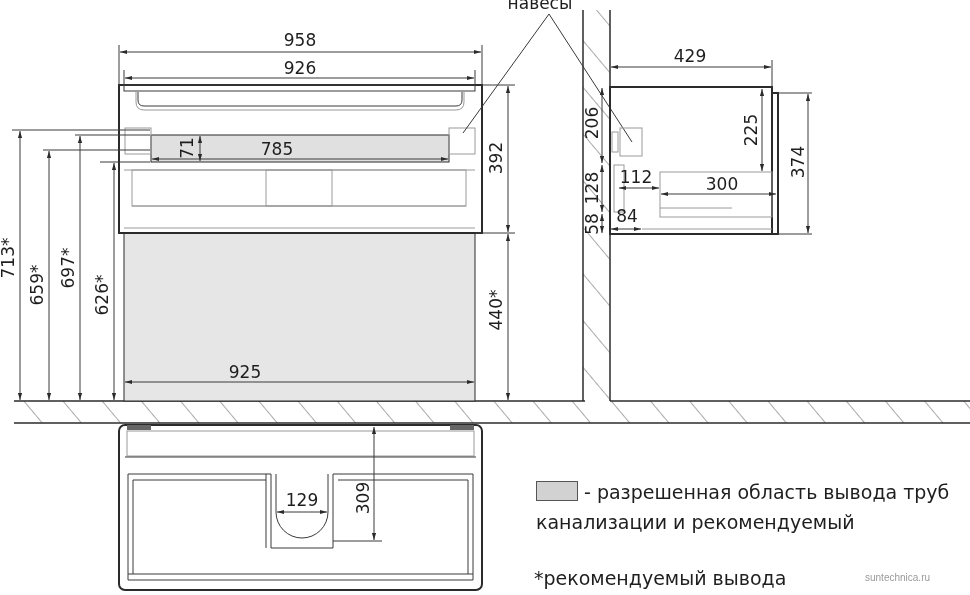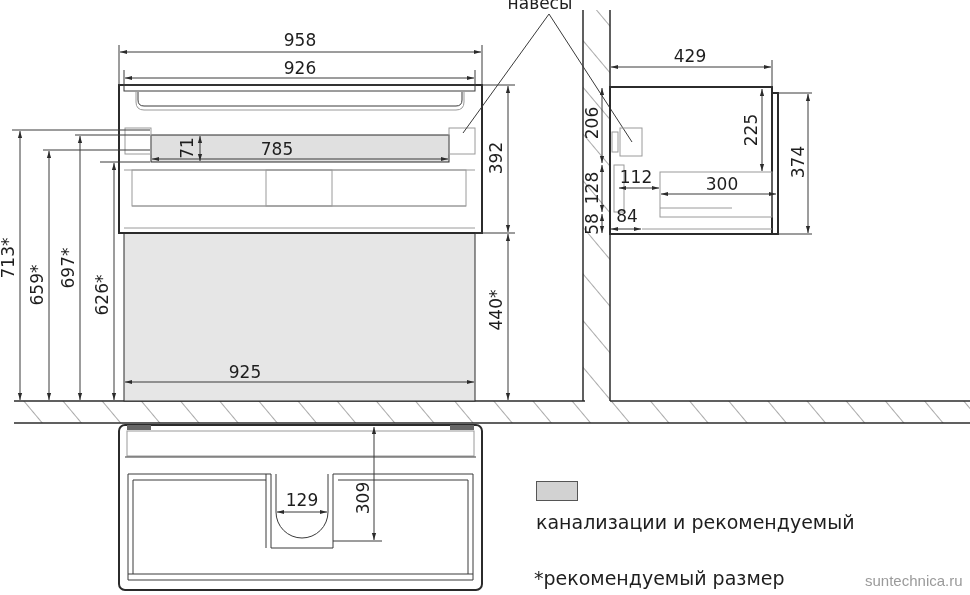--- a/index.html
+++ b/index.html
@@ -2,21 +2,21 @@
 <html><head>
 <meta charset="utf-8">
 <style>
   html, body { margin: 0; padding: 0; background: #ffffff; }
   body { width: 970px; height: 595px; overflow: hidden; position: relative; font-family: "DejaVu Sans", sans-serif; }
   svg { position: absolute; left: 0; top: 0; }
   .dim { font-family: "DejaVu Sans", sans-serif; font-size: 17px; fill: #1e1e1e; }
   .label { font-family: "DejaVu Sans", sans-serif; font-size: 17px; fill: #1e1e1e; }
   .legend { position: absolute; font-family: "DejaVu Sans", sans-serif; color: #1e1e1e; font-size: 19px; line-height: 30px; }
   .legend-swatch { display: inline-block; width: 40px; height: 18px; background: #d2d2d2; border: 1.5px solid #555; vertical-align: -2px; margin-right: 6px; }
-  .watermark { position: absolute; font-family: "Liberation Sans", sans-serif; font-size: 15px; color: #9a9a9a; }
+  .watermark { position: absolute; font-family: "Liberation Sans", sans-serif; font-size: 10px; color: #9a9a9a; }
   .thick { stroke: #2b2b2b; stroke-width: 2; fill: none; }
   .thin { stroke: #3a3a3a; stroke-width: 1; fill: none; }
   .light { stroke: #9a9a9a; stroke-width: 1; fill: none; }
 </style>
 </head>
 <body>
 
 <svg width="970" height="595" viewBox="0 0 970 595">
   <defs>
     <marker id="arr" viewBox="0 0 10 10" refX="10" refY="5" markerWidth="7" markerHeight="7" orient="auto-start-reverse">
@@ -179,18 +179,18 @@
     <text class="dim" x="302" y="506" text-anchor="middle">129</text>
 
     <line x1="333" y1="541" x2="382" y2="541" class="thin"></line>
     <line x1="374" y1="427" x2="374" y2="540" class="thin" marker-start="url(#arr)" marker-end="url(#arr)"></line>
     <text class="dim" transform="translate(369,498) rotate(-90)" text-anchor="middle">309</text>
   </g>
 </svg>
 
 <div class="legend" style="left:536px; top:477px;">
   <div>
-    <span class="legend-swatch"></span>
+    <span class="legend-swatch"></span><span>- разрешенная область вывода труб</span>
   </div>
   <div>канализации и рекомендуемый</div>
 </div>
-<div class="legend" style="left:534px; top:563px;">*рекомендуемый размер</div>
+<div class="legend" style="left:534px; top:563px;">*рекомендуемый вывода</div>
 <div class="watermark" style="left:865px; top:572px;">suntechnica.ru</div>
 
 </body></html>

